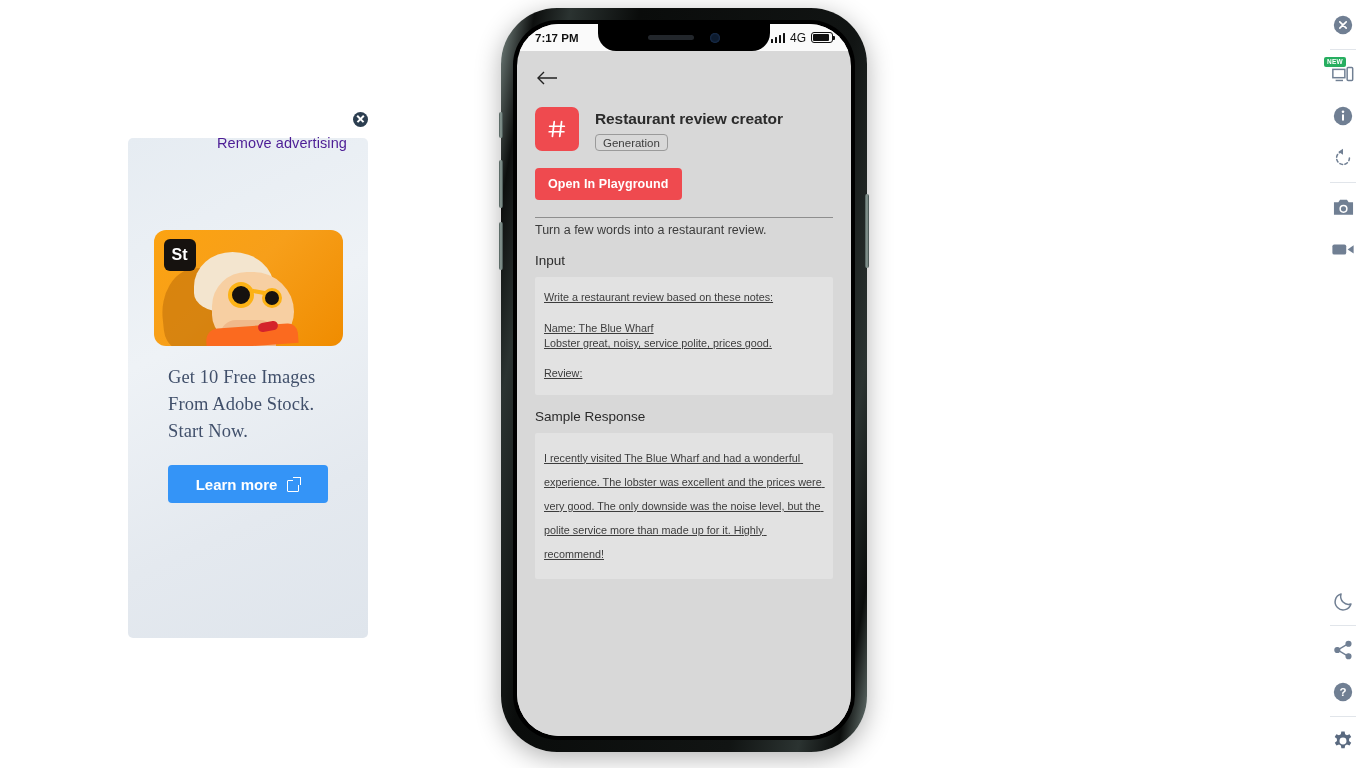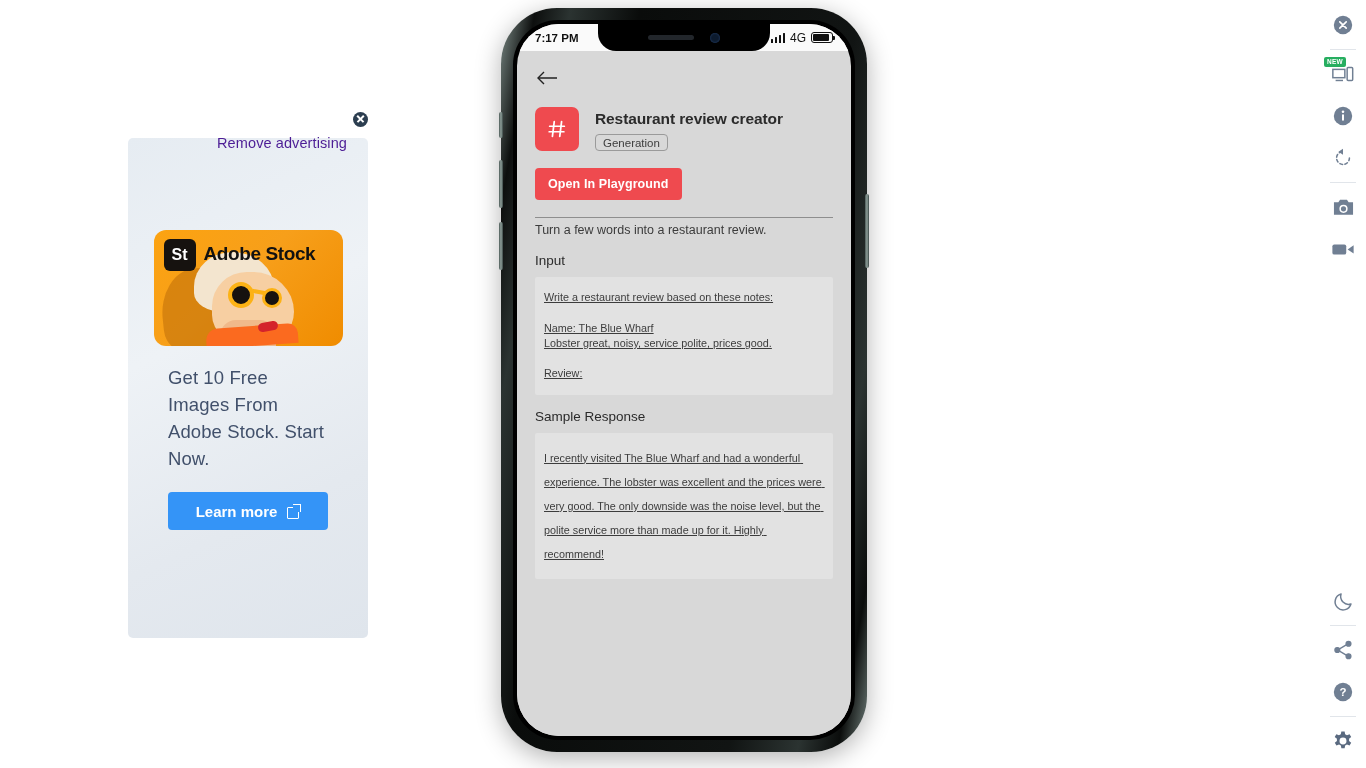--- a/index.html
+++ b/index.html
@@ -98,20 +98,21 @@
   }
   .ad-lip {
     position: absolute; left: 104px; top: 92px; width: 20px; height: 9px;
     background: #d4232b; border-radius: 10px; transform: rotate(-10deg);
   }
 
   #ad-headline {
     width: 160px; margin-top: 18px;
     font-size: 18.5px; line-height: 27px; color: #41506b;
     letter-spacing: .1px;
+    font-family: Liberation Serif, serif;
   }
   #ad-cta {
     margin-top: 20px; width: 160px; height: 38px;
     background: #3494f7; border: none; border-radius: 4px;
     color: #fff; font-size: 15px; font-weight: bold;
     font-family: "Liberation Sans", sans-serif;
     display: flex; align-items: center; justify-content: center; gap: 10px;
     cursor: pointer;
   }
   .ext-link-icon { width: 13px; height: 13px; position: relative; display: inline-block; }
@@ -264,21 +265,20 @@
         <div class="ad-shadow"></div>
         <div class="ad-hair"></div>
         <div class="ad-face"></div>
         <div class="ad-neck"></div>
         <div class="ad-collar"></div>
         <div class="ad-glass-l"></div>
         <div class="ad-bridge"></div>
         <div class="ad-glass-r"></div>
         <div class="ad-lip"></div>
         <div class="ad-logo-box">St</div>
-        <div class="ad-logo-text">Adobe Stock</div>
       </div>
 
       <div id="ad-headline">Get 10 Free Images From Adobe Stock. Start Now.</div>
 
       <button id="ad-cta">
         <span>Learn more</span>
         <span class="ext-link-icon"></span>
       </button>
     </div>
   </div>

